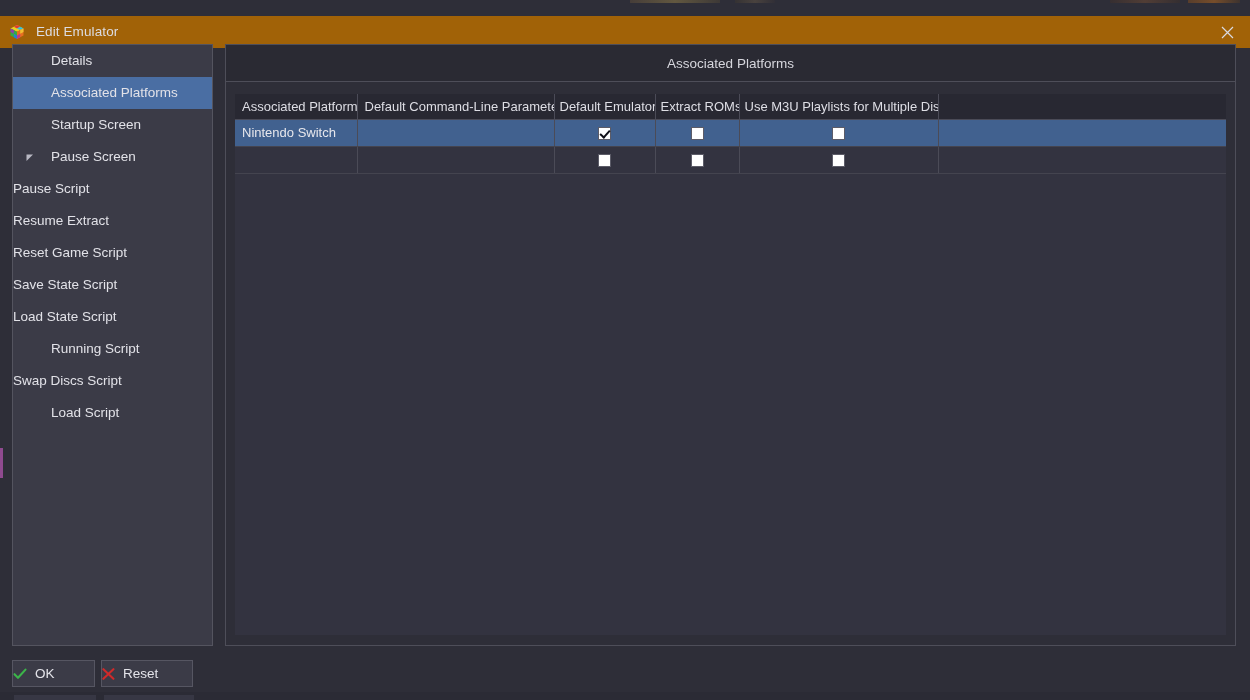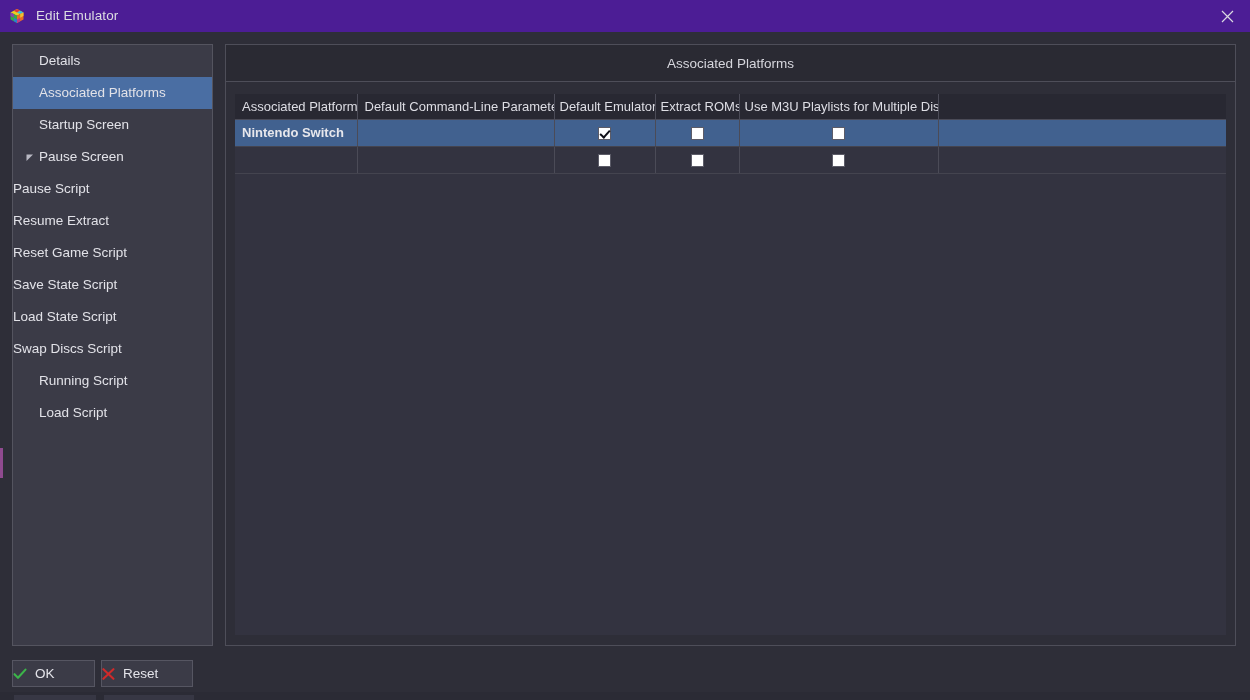--- a/index.html
+++ b/index.html
@@ -47,24 +47,24 @@
     top: 448px;
     width: 3px;
     height: 30px;
     background: #8f4a8f;
     pointer-events: none;
   }
 
   
   #title-bar {
     position: absolute;
-    left: 0; top: 0;
+    left: 0; top: 16px;
     width: 1250px;
     height: 32px;
-    background: #4c1d95;
+    background: #a16207;
     display: flex;
     align-items: center;
   }
   #title-icon {
     width: 16px; height: 16px;
     margin-left: 9px;
     position: relative;
     flex: 0 0 auto;
   }
   #title-icon .cube {
@@ -114,21 +114,21 @@
     height: 32px;
     display: flex;
     align-items: center;
     color: #e2e2e8;
     font-size: 13.5px;
     cursor: default;
     position: relative;
     box-sizing: border-box;
   }
   .nav-item .nav-label { line-height: 1; }
-  .nav-item.level-0 { padding-left: 26px; }
+  .nav-item.level-0 { padding-left: 38px; }
   .nav-item.level-1 { }
   .nav-item.selected {
     background: #4a6ea3;
   }
   .nav-item .twisty {
     position: absolute;
     left: 12px;
     top: 50%;
     transform: translateY(-50%);
     width: 9px; height: 9px;
@@ -199,21 +199,21 @@
     color: #e7e7ec;
     border-right: 1px solid #4b4b57;
     border-bottom: 1px solid #44444f;
     box-sizing: border-box;
     white-space: nowrap;
     overflow: hidden;
     cursor: default;
   }
   #platform-grid td.center { text-align: center; padding: 0; }
   #platform-grid td.filler { border-right: none; }
-  #platform-grid tr.selected td { background: #41618f; font-weight: bold; }
+  #platform-grid tr.selected td { background: #41618f; }
   #platform-grid tr.empty-row td { background: #333340; }
 
   .cb {
     display: inline-block;
     width: 13px;
     height: 13px;
     background: #ffffff;
     border: 1px solid #5c5c68;
     box-sizing: border-box;
     position: relative;
@@ -341,25 +341,25 @@
         </div>
         <div class="nav-item level-1">
           <span class="nav-label">Reset Game Script</span>
         </div>
         <div class="nav-item level-1">
           <span class="nav-label">Save State Script</span>
         </div>
         <div class="nav-item level-1">
           <span class="nav-label">Load State Script</span>
         </div>
-        <div class="nav-item level-1">
-          <span class="nav-label">Swap Discs Script</span>
-        </div>
         <div class="nav-item level-0">
           <span class="nav-label">Running Script</span>
+        </div>
+        <div class="nav-item level-1">
+          <span class="nav-label">Swap Discs Script</span>
         </div>
         <div class="nav-item level-0">
           <span class="nav-label">Load Script</span>
         </div>
       </div>
 
     <div id="content-panel">
       <div id="panel-header">Associated Platforms</div>
       <div id="panel-inner">
         <table id="platform-grid">

